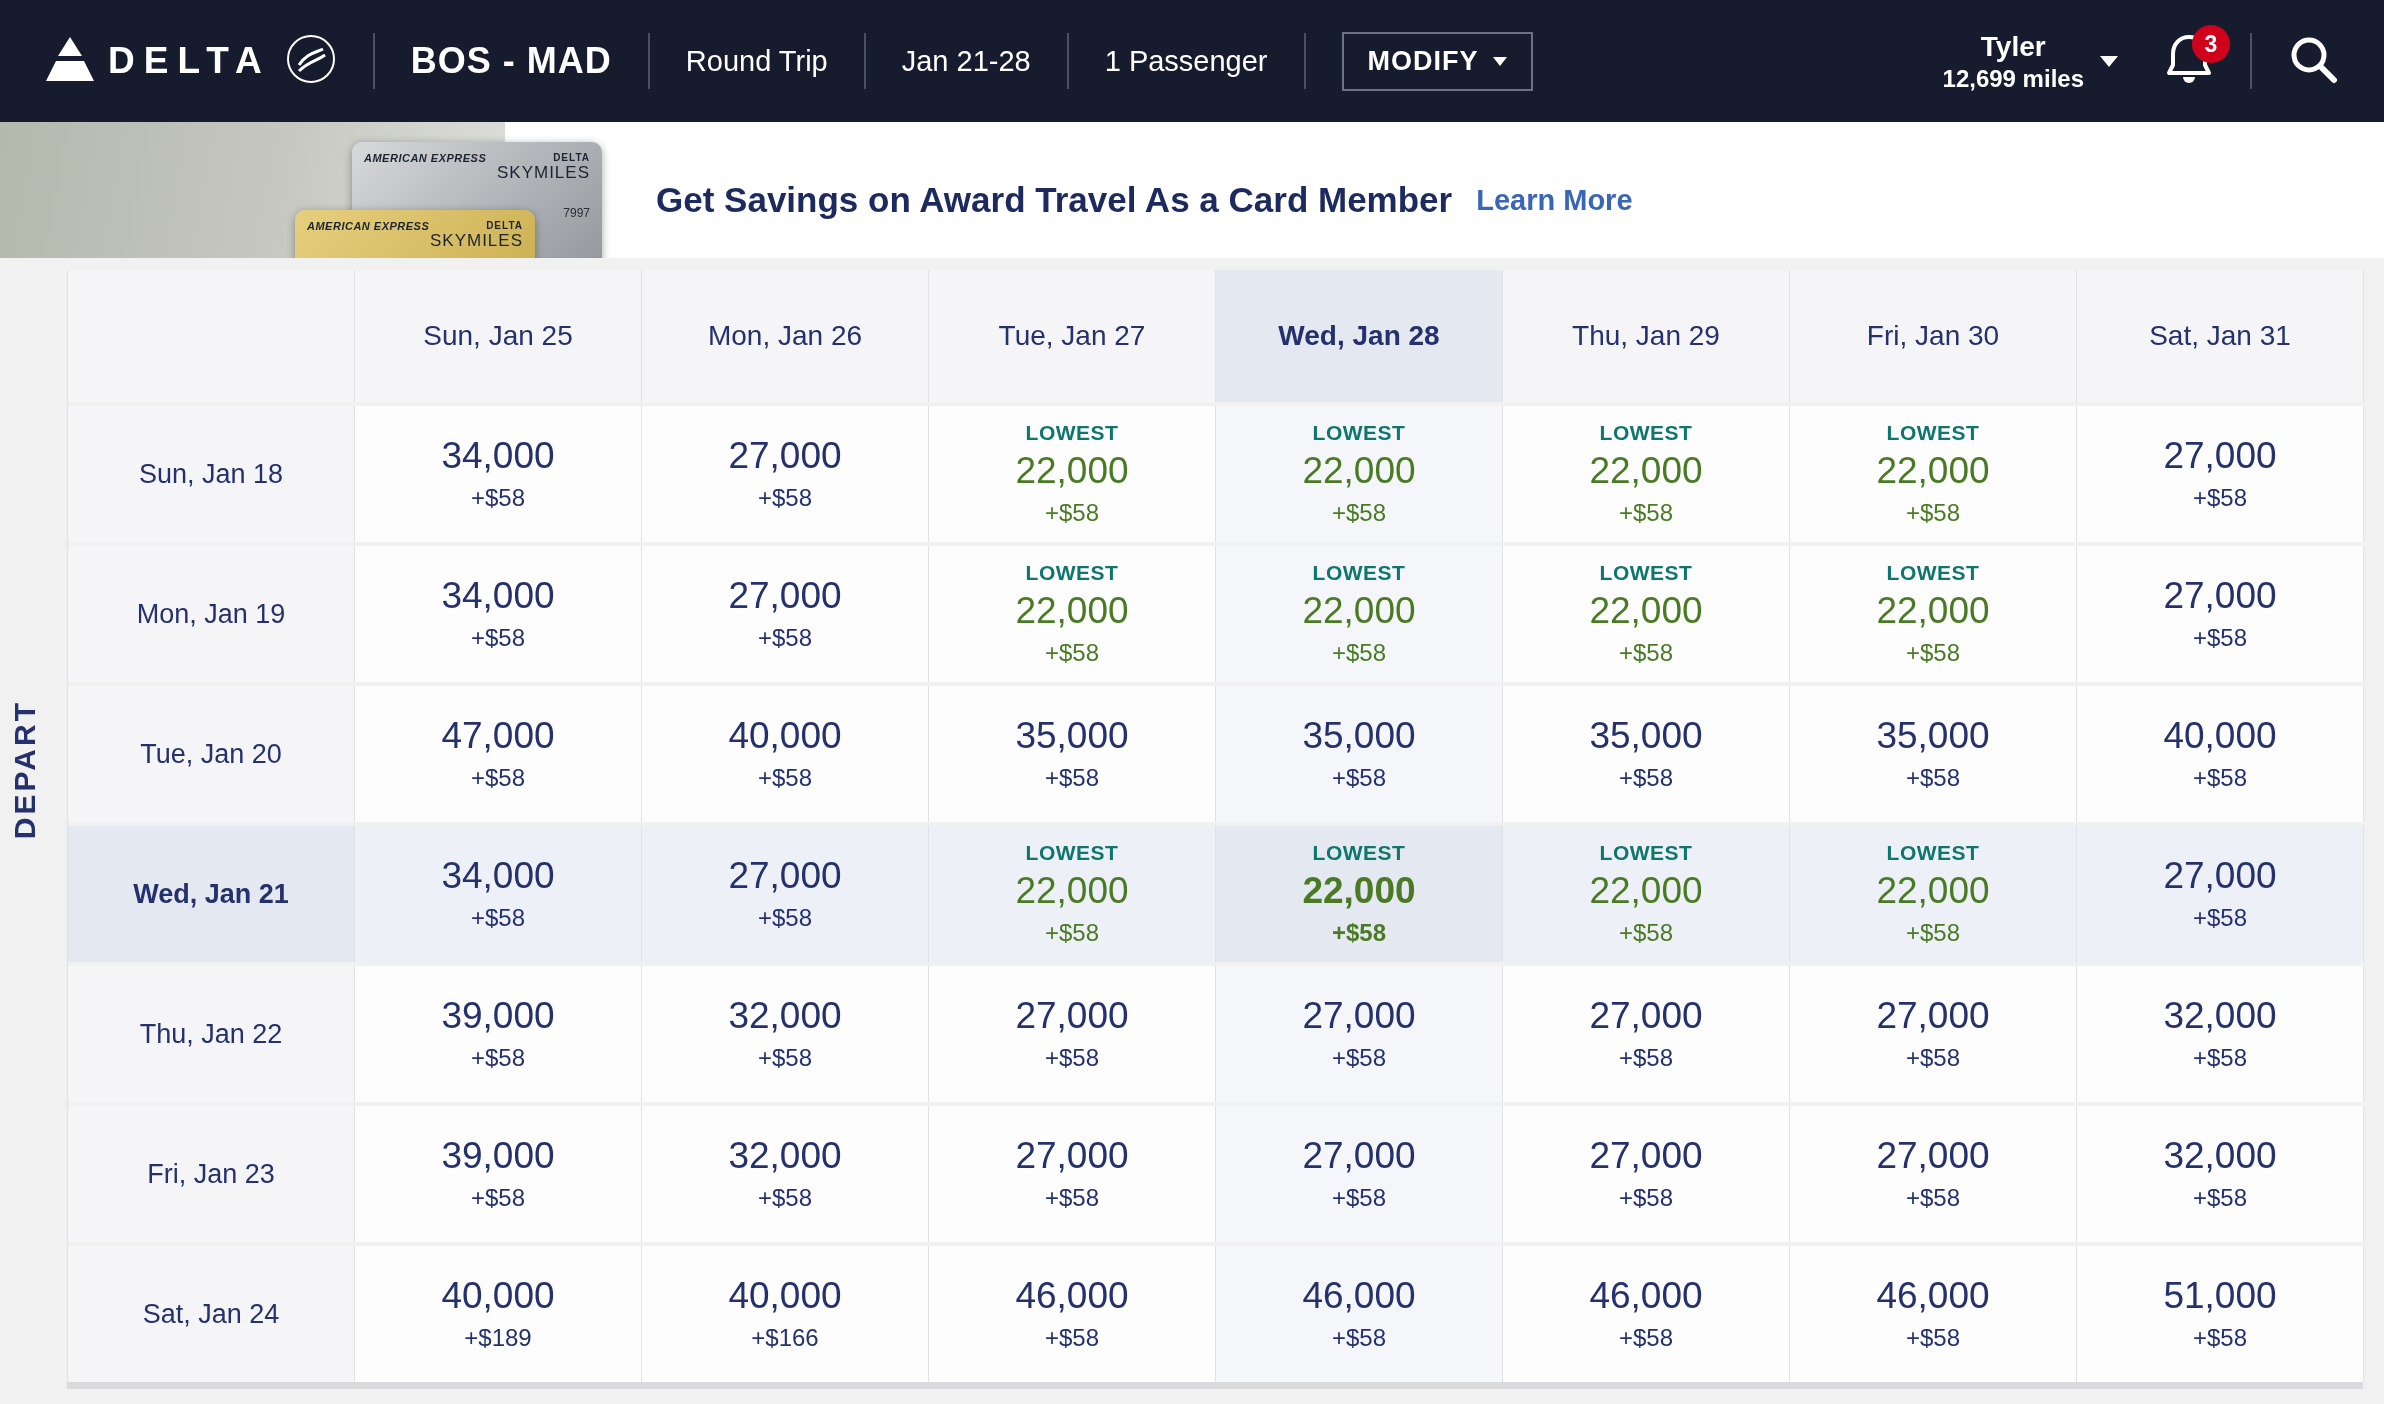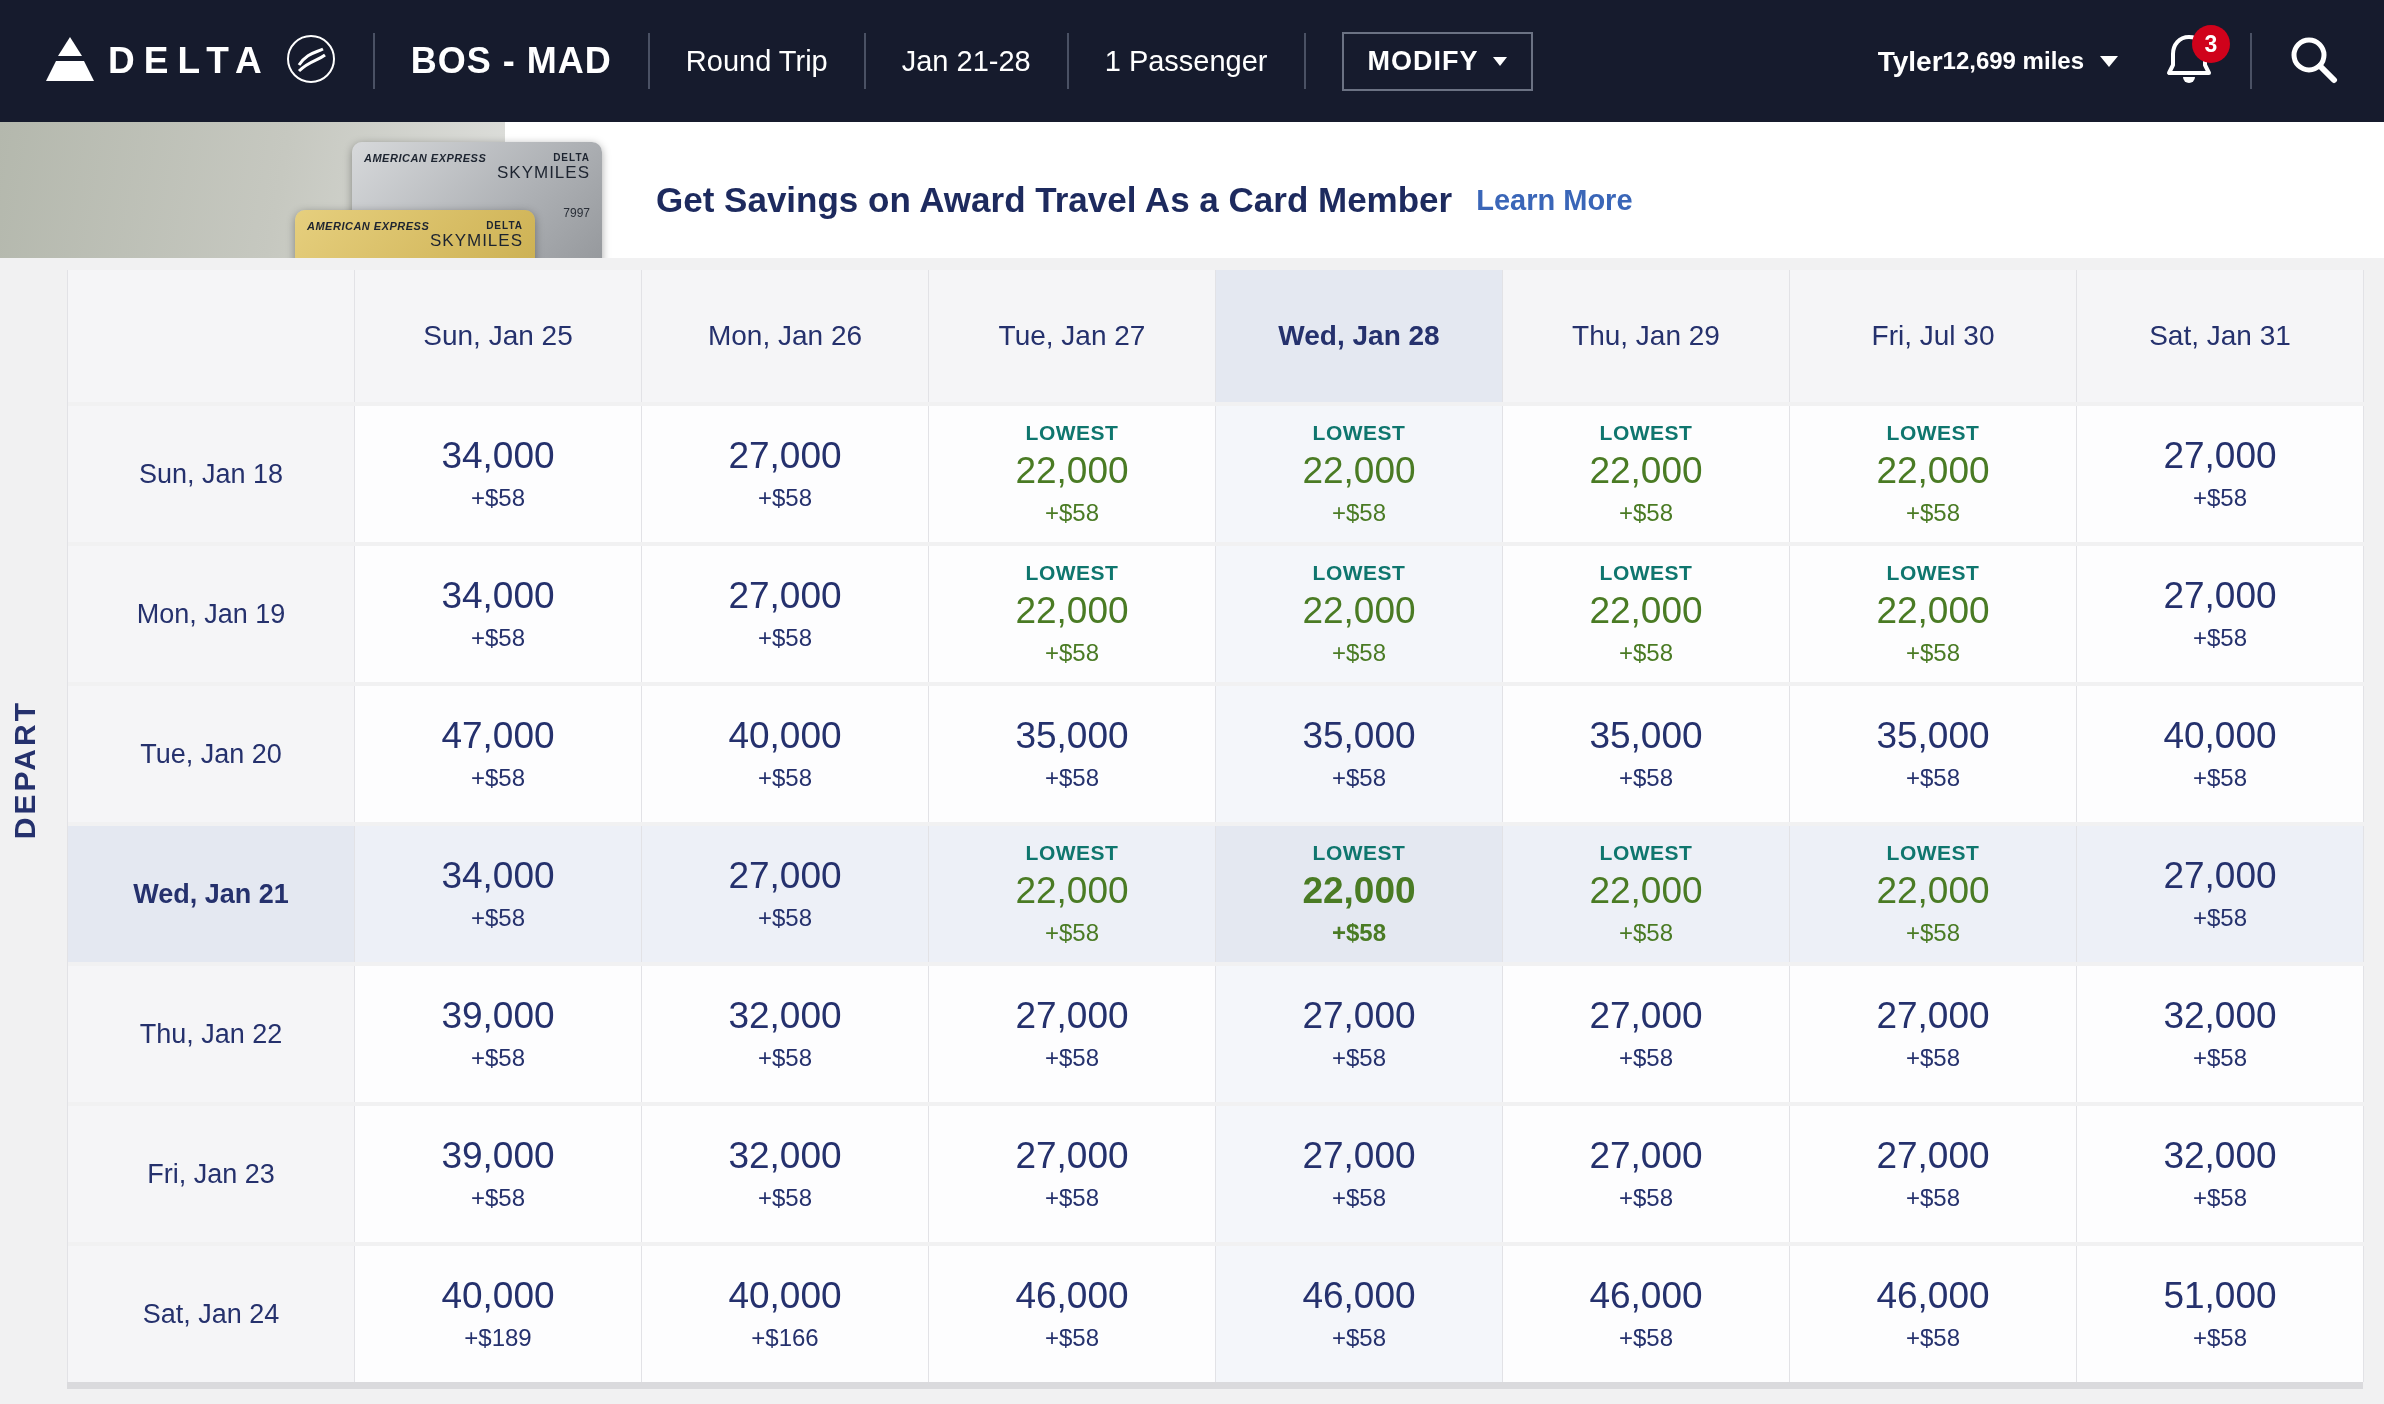--- a/index.html
+++ b/index.html
@@ -15,21 +15,21 @@
   .vsep { width:2px; height:56px; background:#4a5164; margin:0 6px; }
   .route { font-size:36px; font-weight:700; letter-spacing:1px; }
   .nav-item { font-size:29px; font-weight:400; }
   .modify-btn { border:2px solid #6b7283; background:transparent; color:#fff;
     font-family:inherit; font-size:27px; font-weight:700; letter-spacing:1px;
     padding:12px 24px; display:flex; align-items:center; gap:14px; cursor:pointer; }
   .caret-down { width:0; height:0; border-left:9px solid transparent;
     border-right:9px solid transparent; border-top:11px solid #fff; }
   .nav-right { margin-left:auto; display:flex; align-items:center; gap:30px; }
   .user { display:flex; align-items:center; gap:16px; cursor:pointer; }
-  .user-lines { display:flex; flex-direction:row; align-items:center; line-height:1.25; }
+  .user-lines { display:flex; flex-direction:column; align-items:center; line-height:1.25; }
   .user-name { font-size:28px; font-weight:700; }
   .user-miles { font-size:24px; font-weight:700; }
   .bell-wrap { position:relative; cursor:pointer; margin-left:16px; }
   .badge { position:absolute; top:-8px; right:-16px; min-width:38px; height:38px;
     background:#d0021b; border-radius:19px; color:#fff; font-size:23px; font-weight:700;
     display:flex; align-items:center; justify-content:center; padding:0 6px; }
   .search-wrap { cursor:pointer; }
 
   
   .banner { position:absolute; left:0; top:122px; width:2384px; height:136px;
@@ -171,21 +171,21 @@
 
 <div class="depart-label">DEPART</div>
 <div class="cal">
   <div class="cal-grid" id="cal-grid">
       <div class="hcell corner"></div>
       <div class="hcell">Sun, Jan 25</div>
       <div class="hcell">Mon, Jan 26</div>
       <div class="hcell">Tue, Jan 27</div>
       <div class="hcell col-sel">Wed, Jan 28</div>
       <div class="hcell">Thu, Jan 29</div>
-      <div class="hcell">Fri, Jul 30</div>
+      <div class="hcell">Fri, Jan 30</div>
       <div class="hcell">Sat, Jan 31</div>
       <div class="rlabel">Sun, Jan 18</div>
       <div class="cell">
         <div class="miles">34,000</div>
         <div class="fee">+$58</div>
       </div>
       <div class="cell">
         <div class="miles">27,000</div>
         <div class="fee">+$58</div>
       </div>

